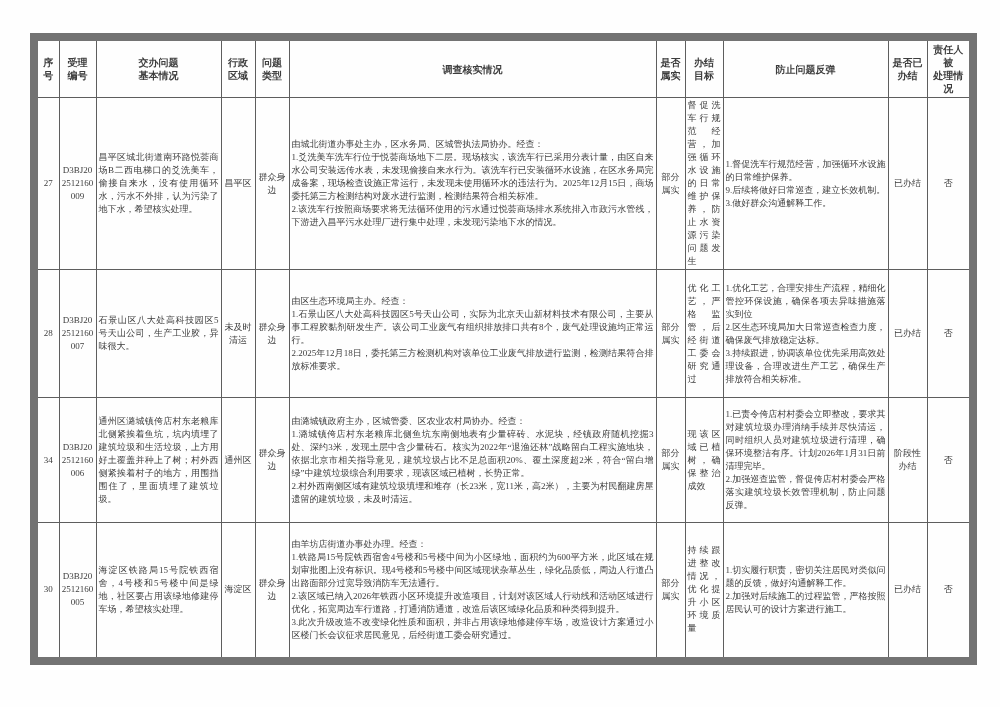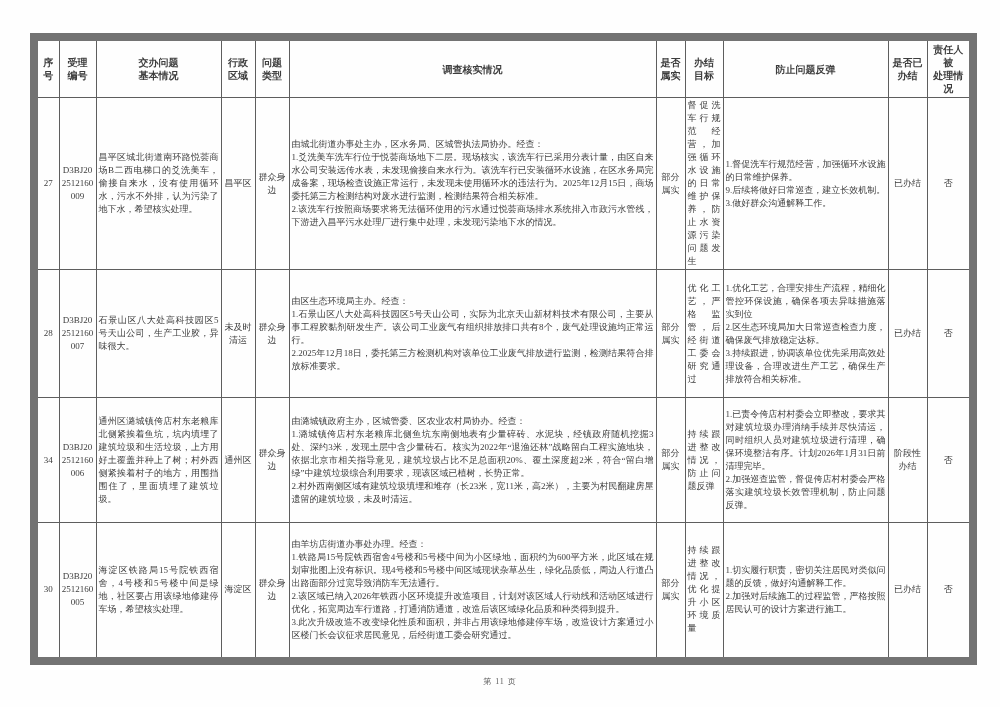--- a/index.html
+++ b/index.html
@@ -116,21 +116,21 @@
         <tr>
     <td class="c">34</td>
     <td class="c">D3BJ202512160006</td>
     <td class="j">通州区潞城镇侉店村东老粮库北侧紧挨着鱼坑，坑内填埋了建筑垃圾和生活垃圾，上方用好土覆盖并种上了树；村外西侧紧挨着村子的地方，用围挡围住了，里面填埋了建筑垃圾。</td>
     <td class="c">通州区</td>
     <td class="c">群众身边</td>
     <td class="j">由潞城镇政府主办，区城管委、区农业农村局协办。经查：
 1.潞城镇侉店村东老粮库北侧鱼坑东南侧地表有少量碎砖、水泥块，经镇政府随机挖掘3处、深约3米，发现土层中含少量砖石。核实为2022年“退渔还林”战略留白工程实施地块，依据北京市相关指导意见，建筑垃圾占比不足总面积20%、覆土深度超2米，符合“留白增绿”中建筑垃圾综合利用要求，现该区域已植树，长势正常。
 2.村外西南侧区域有建筑垃圾填埋和堆存（长23米，宽11米，高2米），主要为村民翻建房屋遗留的建筑垃圾，未及时清运。</td>
     <td class="c">部分属实</td>
-    <td class="j">持续跟进整改情况，防止问题反弹</td>
+    <td class="j">现该区域已植树，确保整治成效</td>
     <td class="j">1.已责令侉店村村委会立即整改，要求其对建筑垃圾办理消纳手续并尽快清运，同时组织人员对建筑垃圾进行清理，确保环境整洁有序。计划2026年1月31日前清理完毕。
 2.加强巡查监管，督促侉店村村委会严格落实建筑垃圾长效管理机制，防止问题反弹。</td>
     <td class="c">阶段性办结</td>
     <td class="c">否</td>
   </tr>
         <tr>
     <td class="c">30</td>
     <td class="c">D3BJ202512160005</td>
     <td class="j">海淀区铁路局15号院铁西宿舍，4号楼和5号楼中间是绿地，社区要占用该绿地修建停车场，希望核实处理。</td>
     <td class="c">海淀区</td>
@@ -142,14 +142,13 @@
     <td class="c">部分属实</td>
     <td class="j">持续跟进整改情况，优化提升小区环境质量</td>
     <td class="j">1.切实履行职责，密切关注居民对类似问题的反馈，做好沟通解释工作。
 2.加强对后续施工的过程监管，严格按照居民认可的设计方案进行施工。</td>
     <td class="c">已办结</td>
     <td class="c">否</td>
   </tr>
       </tbody>
   </table>
 
-  <div class="footer">第 11 页</div>
 </div>
 
 </body></html>

